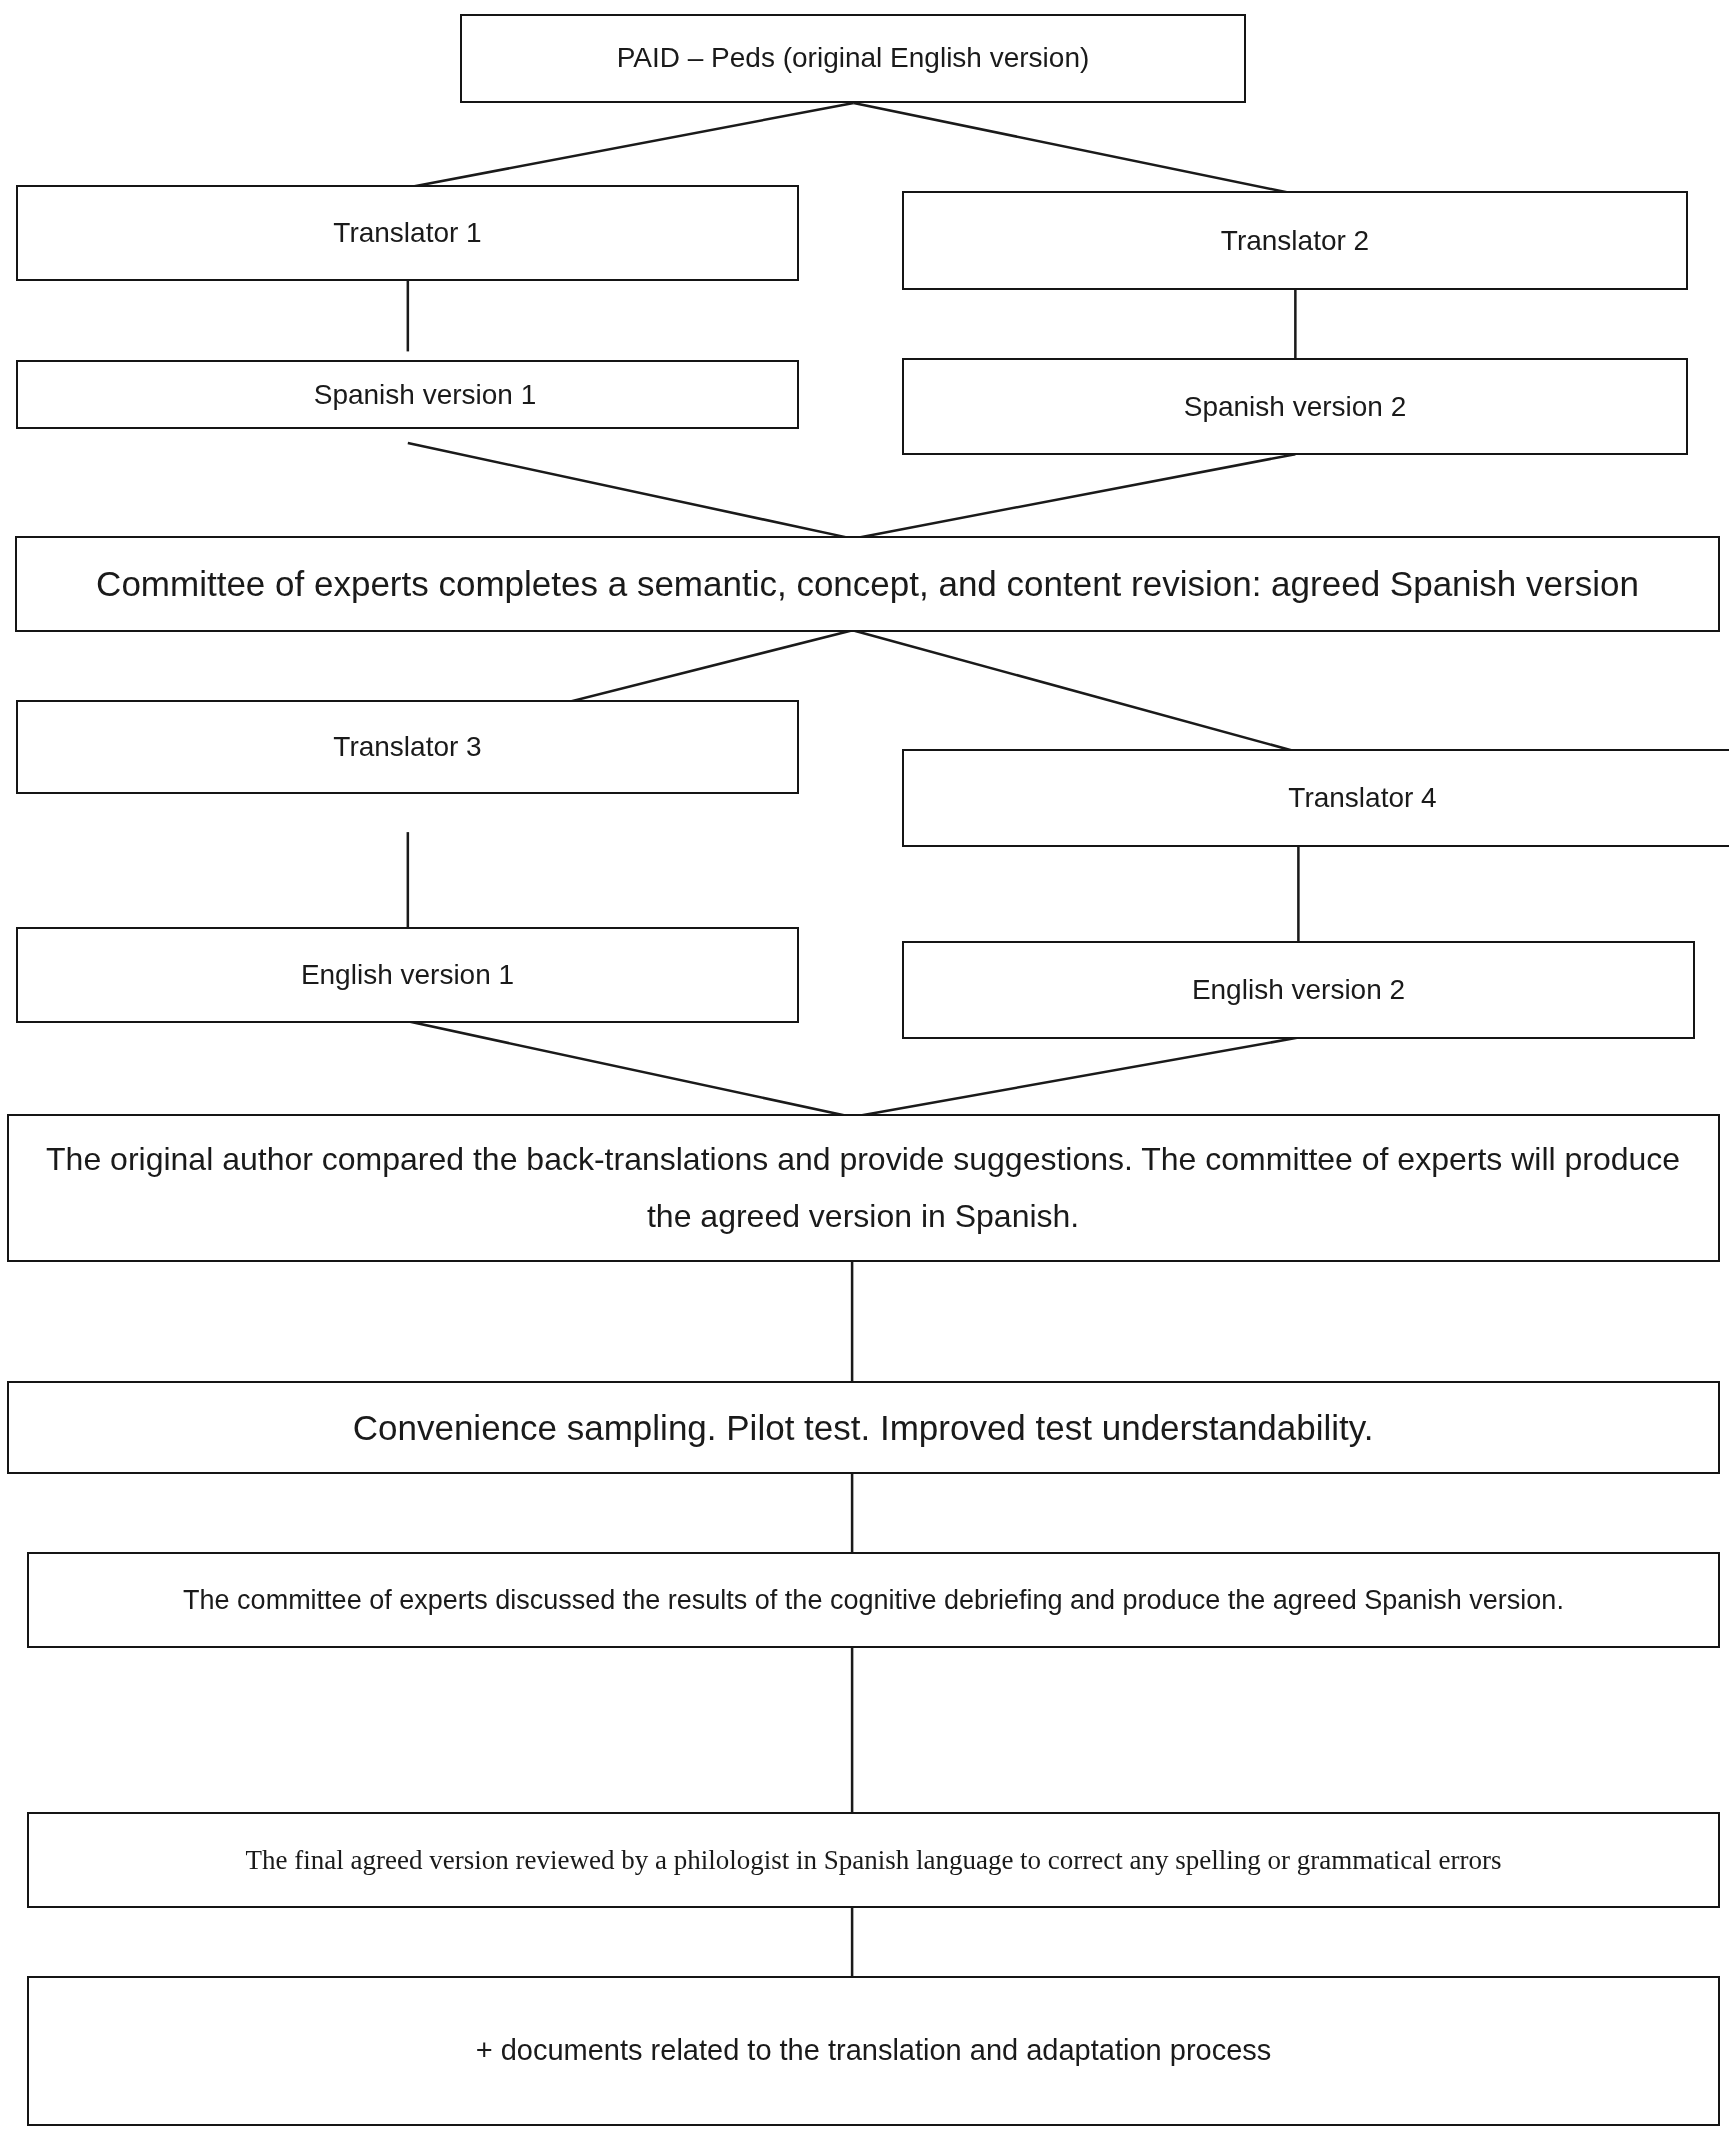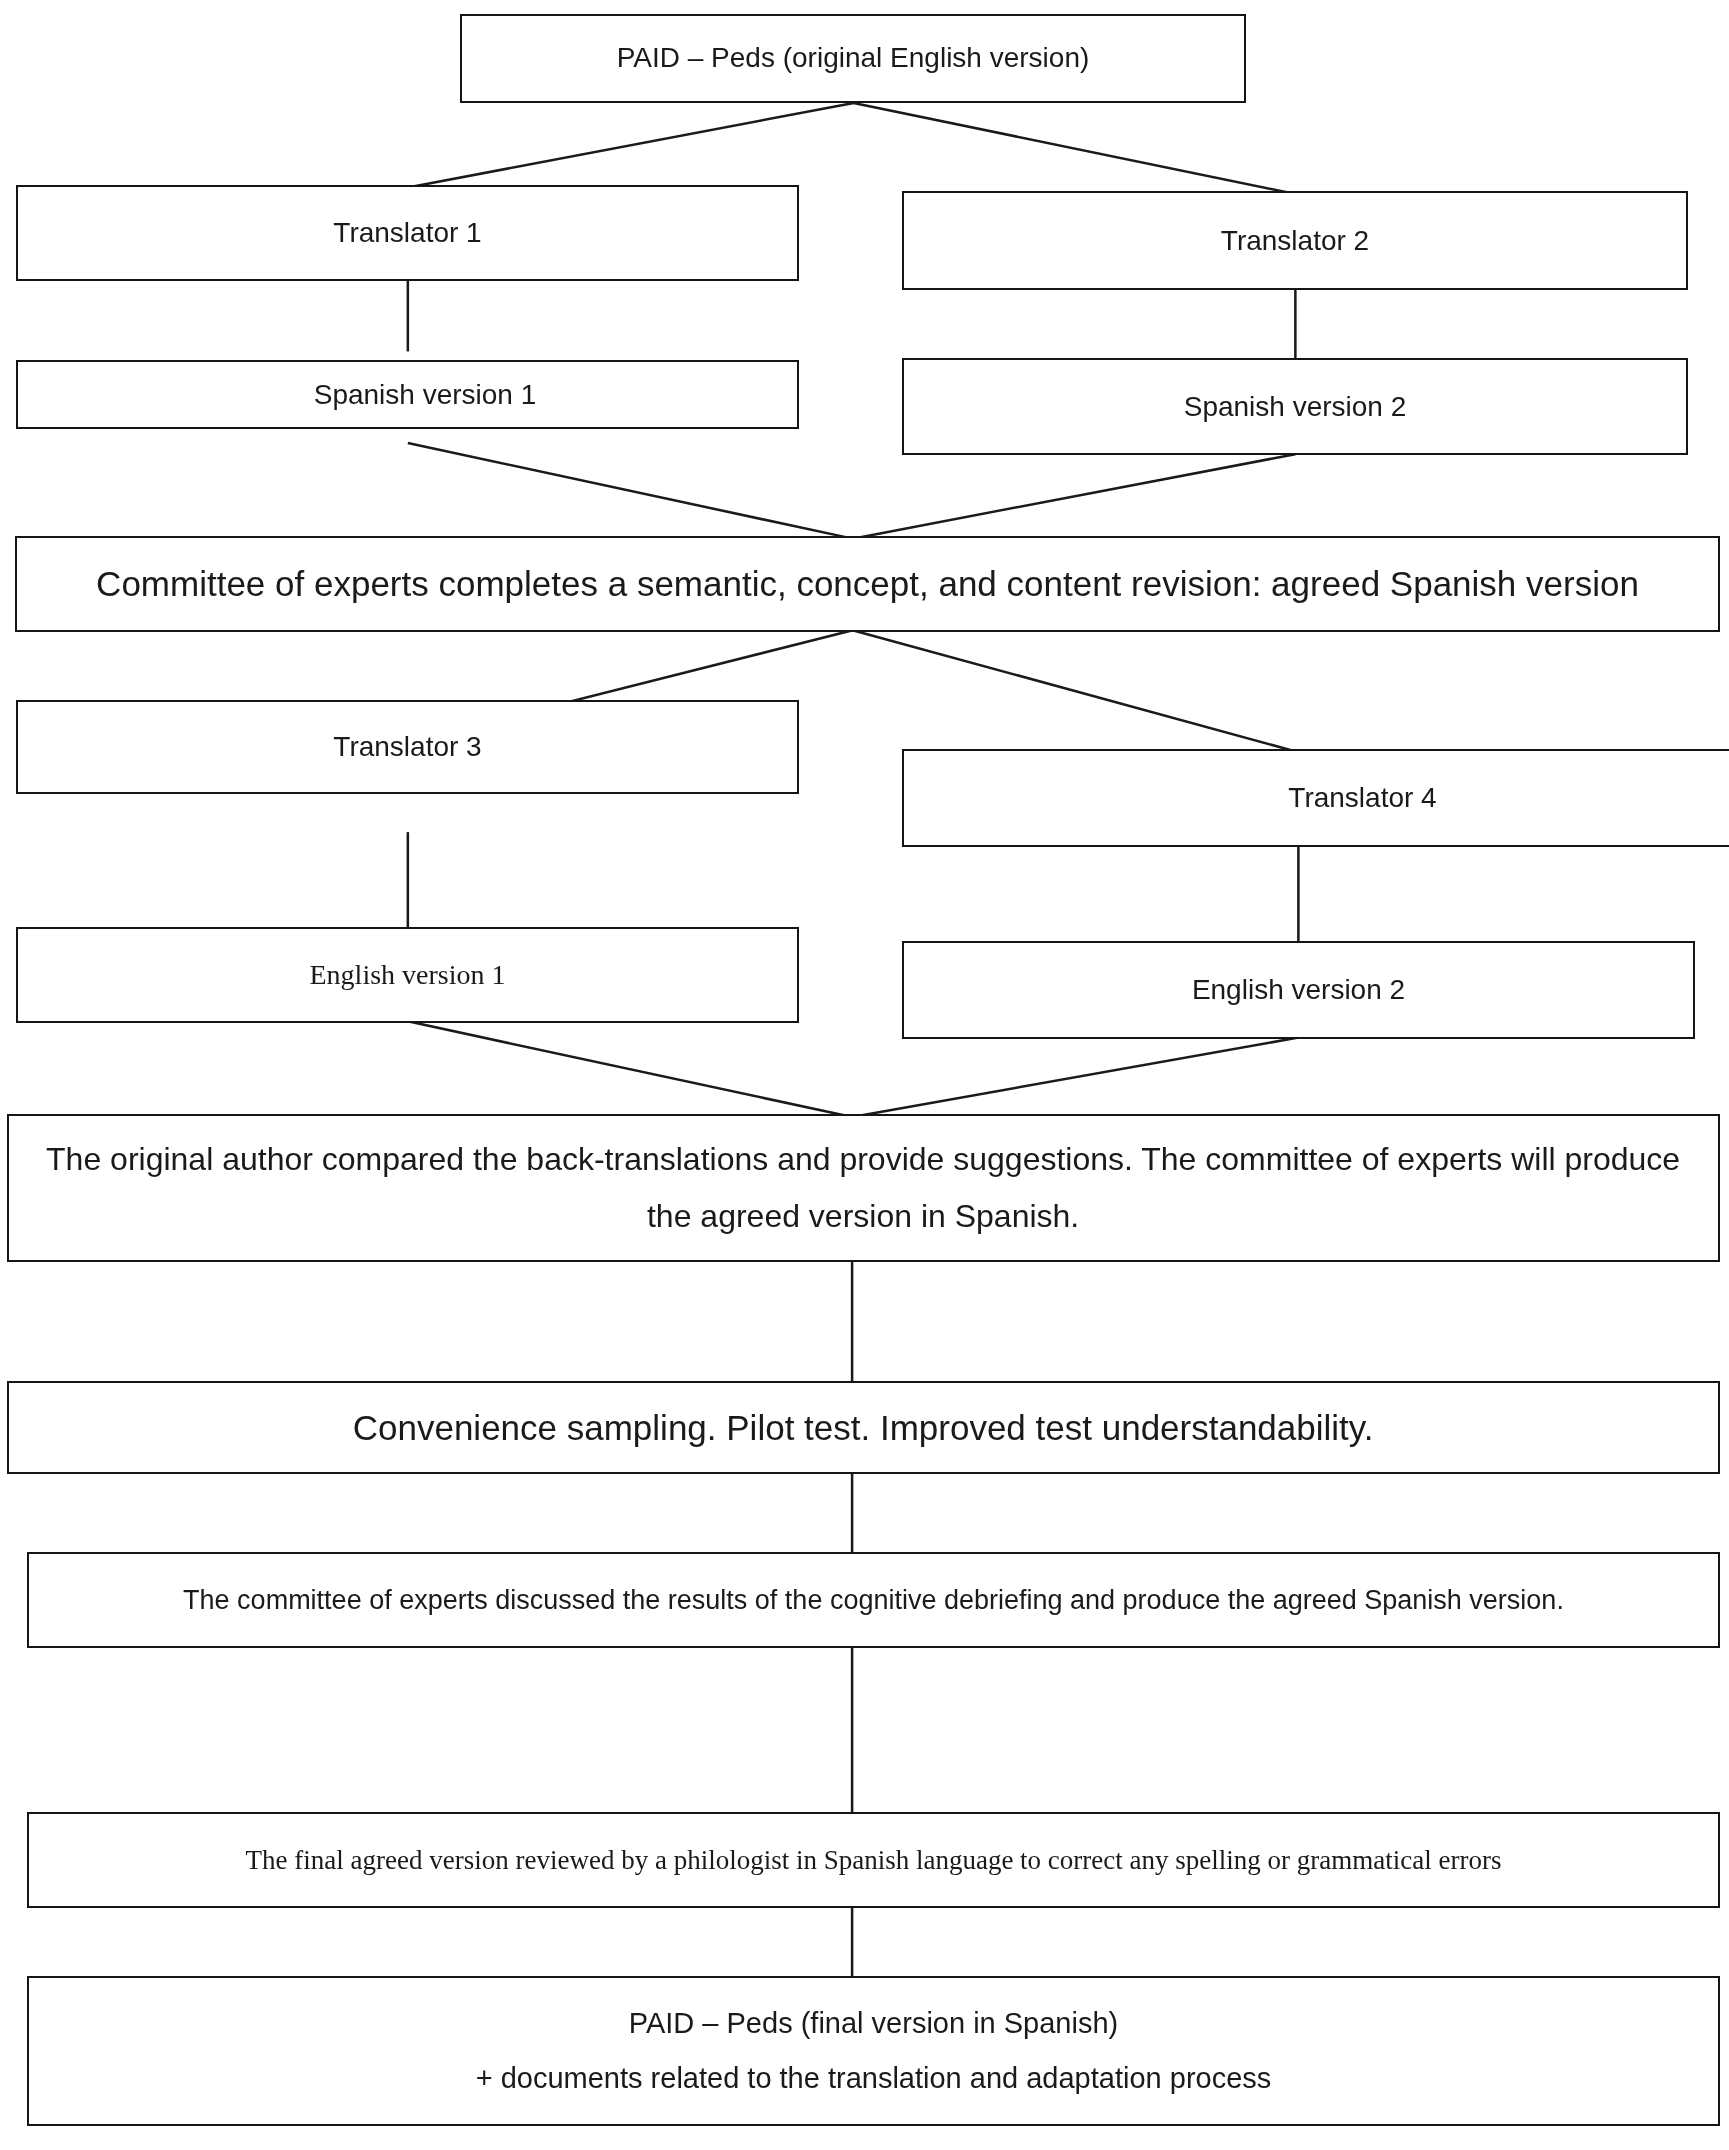--- a/index.html
+++ b/index.html
@@ -56,21 +56,21 @@
   }
   
   #n-paid-original   { left: 460px;  top: 13.7px;   width: 786px; height: 89px; }
   #n-translator1     { left: 16px;   top: 185px;  width: 783px; height: 96px; }
   #n-translator2     { left: 902px; top: 191px;  width: 786px; height: 99px; }
   #n-spanish1        { left: 16px;   top: 360px;  width: 783px; height: 69px; padding-left: 42px; }
   #n-spanish2        { left: 902px; top: 358px;  width: 786px; height: 97px; }
   #n-committee       { left: 15px;   top: 536px; width: 1705px; height: 96px; }
   #n-translator3     { left: 16px;   top: 700px; width: 783px; height: 94px; }
   #n-translator4     { left: 902px; top: 749px; width: 921px; height: 98px; }
-  #n-english1        { left: 16px;   top: 927px; width: 783px; height: 96px; font-family: Liberation Serif, serif; }
+  #n-english1        { left: 16px;   top: 927px; width: 783px; height: 96px; }
   #n-english2        { left: 902px; top: 941px; width: 793px; height: 98px; }
   #n-backtranslation { left: 6.6px;   top: 1114px; width: 1713px; height: 148px; font-size: 32px; }
   #n-convenience     { left: 6.6px;   top: 1381px; width: 1713px; height: 93px; }
   #n-debrief         { left: 27px;   top: 1552px; width: 1693px; height: 96px; }
   #n-final-agreed    { left: 27px;   top: 1812px; width: 1693px; height: 96px; font-family: Liberation Serif, serif; }
   #n-paid-final      { left: 27px;   top: 1976px; width: 1693px; height: 150px; font-size: 29px; }
 </style>
 </head>
 <body>
 
@@ -146,18 +146,17 @@
 
   <div class="node longline" id="n-debrief">
     <span>The committee of experts discussed the results of the cognitive debriefing and produce the agreed Spanish version.</span>
   </div>
 
   <div class="node longline" id="n-final-agreed">
     <span>The final agreed version reviewed by a philologist in Spanish language to correct any spelling or grammatical errors</span>
   </div>
 
   <div class="node twoline" id="n-paid-final">
-    <span class="tline">PAID – Peds (final version in Spanish)</span>
     <span class="tline">+ documents related to the translation and adaptation process</span>
   </div>
 
 </div>
 
 
 </body></html>

